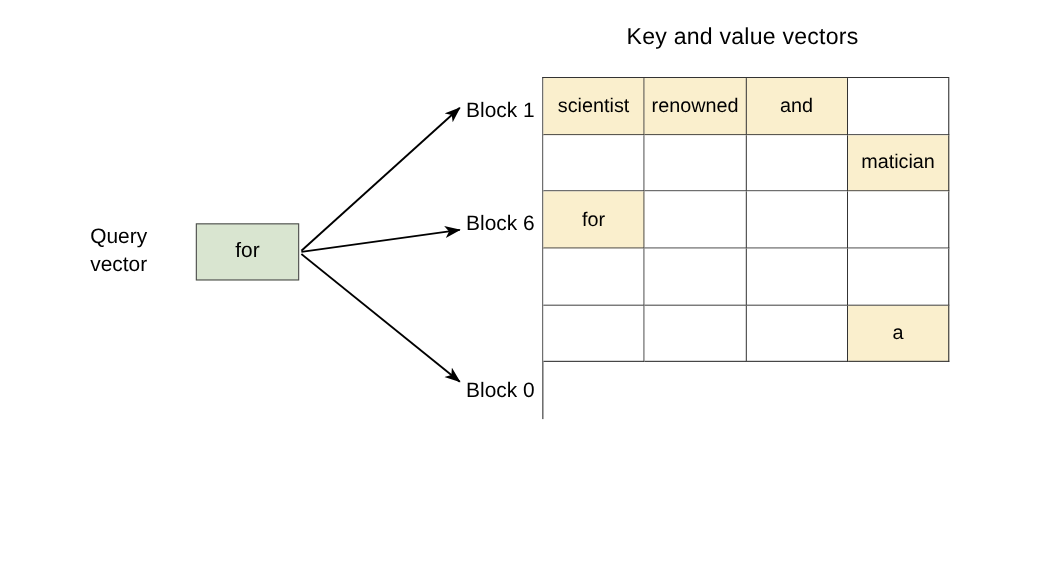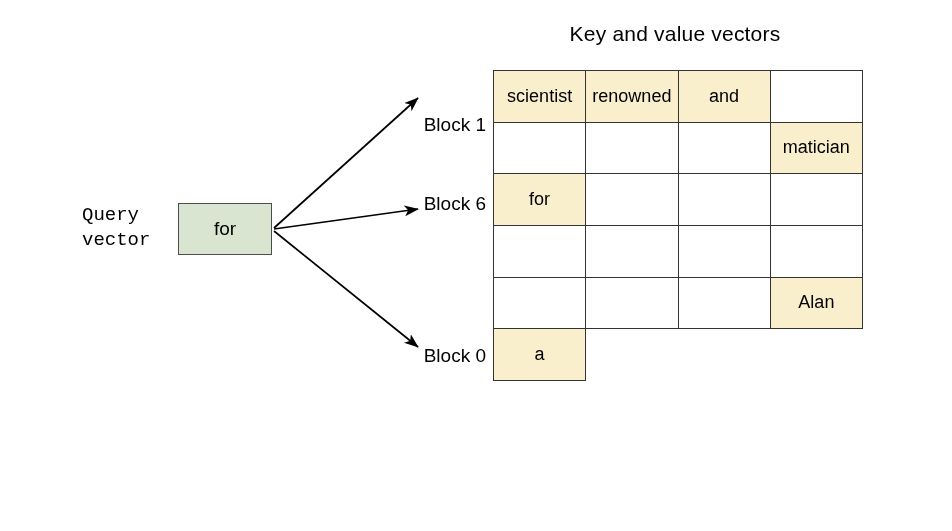--- a/index.html
+++ b/index.html
@@ -80,21 +80,21 @@
   .block-label {
     position: absolute;
     width: 78px;
     text-align: right;
     font-size: 19px;
     line-height: 22px;
     color: #000;
     white-space: nowrap;
   }
   #block-label-0 { left: 408px; top: 345px; }
-  #block-label-1 { left: 408px; top: 90px; margin-top: 24px; }
+  #block-label-1 { left: 408px; top: 90px; }
   #block-label-2 { left: 408px; top: 193px; }
 
   
   #kv-grid {
     position: absolute;
     left: 493px;
     top: 70px;
     width: 370px;
     height: 311px;
     display: grid;
@@ -130,21 +130,21 @@
     word-break: break-word;
   }
 </style>
 </head>
 <body>
 
 <div id="canvas">
 
   <div id="diagram-title">Key and value vectors</div>
 
-  <div id="query-label" style="white-space: pre-line; font-family: Liberation Mono, monospace;">Query
+  <div id="query-label" style="white-space: pre-line;">Query
 vector</div>
 
   <div id="query-box">
     <span>for</span>
   </div>
 
   <svg id="arrows" viewBox="0 0 952 531" width="952" height="531">
     <defs>
       <marker id="arrowhead" markerWidth="9" markerHeight="9" refX="8" refY="3.2" orient="auto" markerUnits="strokeWidth">
         <path d="M0,0 L8.5,3.2 L0,6.4 L2.2,3.2 z" fill="#000000"></path>
@@ -211,20 +211,17 @@
       <div class="kv-cell">
         <span class="cell-text"></span>
       </div>
       <div class="kv-cell">
         <span class="cell-text"></span>
       </div>
       <div class="kv-cell">
         <span class="cell-text"></span>
       </div>
       <div class="kv-cell filled">
-        <span class="cell-text">Alan</span>
-      </div>
-      <div class="kv-cell filled">
         <span class="cell-text">a</span>
       </div>
     </div>
 
 </div>
 
 </body></html>

